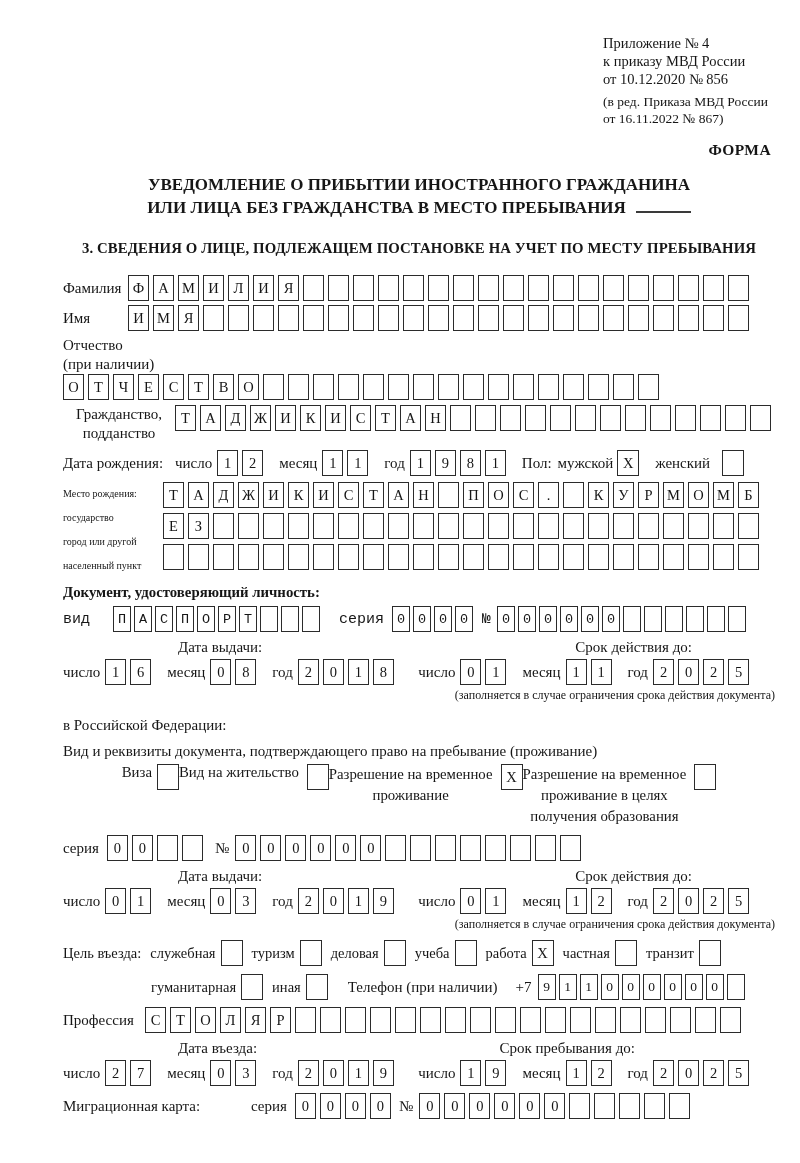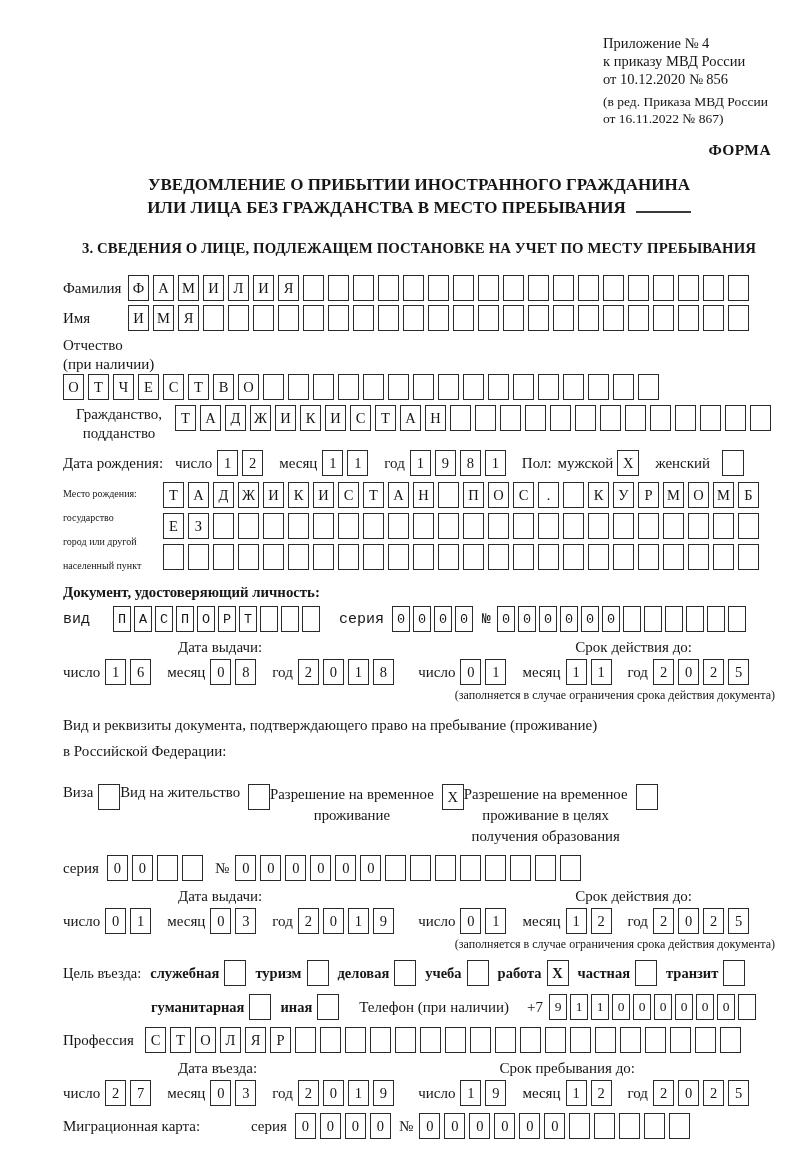--- a/index.html
+++ b/index.html
@@ -47,27 +47,27 @@
   .note { text-align: right; font-size: 12px; margin-top: 3px; }
   
   .split-block { display: flex; align-items: flex-start; margin-top: 6px; }
   .split-labels { flex: none; font-size: 10px; line-height: 24px; }
   .bp-labels { width: 100px; }
   .split-rows .cells { margin-bottom: 5px; }
   .doc-heading { text-align: left; font-weight: bold; font-size: 14.8px; margin-top: 6px; }
   
   .intro { font-size: 15px; margin-top: 9px; line-height: 26px; }
   
-  .permit-row { display: flex; justify-content: flex-start; align-items: flex-start; margin-top: 20px; font-size: 14.8px; }
+  .permit-row { display: flex; justify-content: center; align-items: flex-start; margin-top: 0; font-size: 14.8px; }
   .p-item { display: flex; align-items: flex-start; }
   .p-item .cb { margin-left: 8px; }
   .p-lines { text-align: center; line-height: 21px; }
   
   .purpose-row { display: flex; align-items: center; margin-top: 8px; font-size: 14.5px; }
-  .cg-item { display: inline-flex; align-items: center; margin-left: 9px; font-weight: bold; }
+  .cg-item { display: inline-flex; align-items: center; margin-left: 9px; }
   .cg-item .cg-label { margin-right: 5px; }
 </style>
 </head>
 <body>
 
 <div class="page">
 
   <div class="approval">
     <div>Приложение № 4</div>
     <div>к приказу МВД России</div>
@@ -394,22 +394,22 @@
         <span class="dg-label">год</span>
         <span class="cell">2</span>
         <span class="cell">0</span>
         <span class="cell">2</span>
         <span class="cell">5</span>
       </span>
   </div>
   <div class="note">(заполняется в случае ограничения срока действия документа)</div>
 
   <div class="intro">
+    <div>в Российской Федерации:</div>
     <div>Вид и реквизиты документа, подтверждающего право на пребывание (проживание)</div>
-    <div>в Российской Федерации:</div>
   </div>
 
   <div class="permit-row">
     <div class="p-item">
       <span>Виза</span>
       <span class="cb" style="margin-left:5px;"></span>
     </div>
     <div class="p-item">
       <span>Вид на жительство</span>
       <span class="cb"></span>

